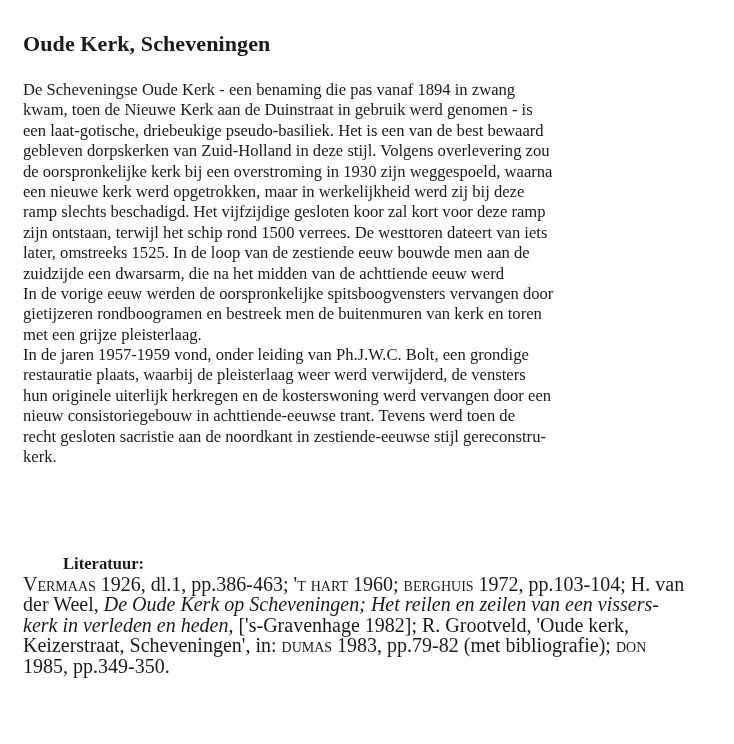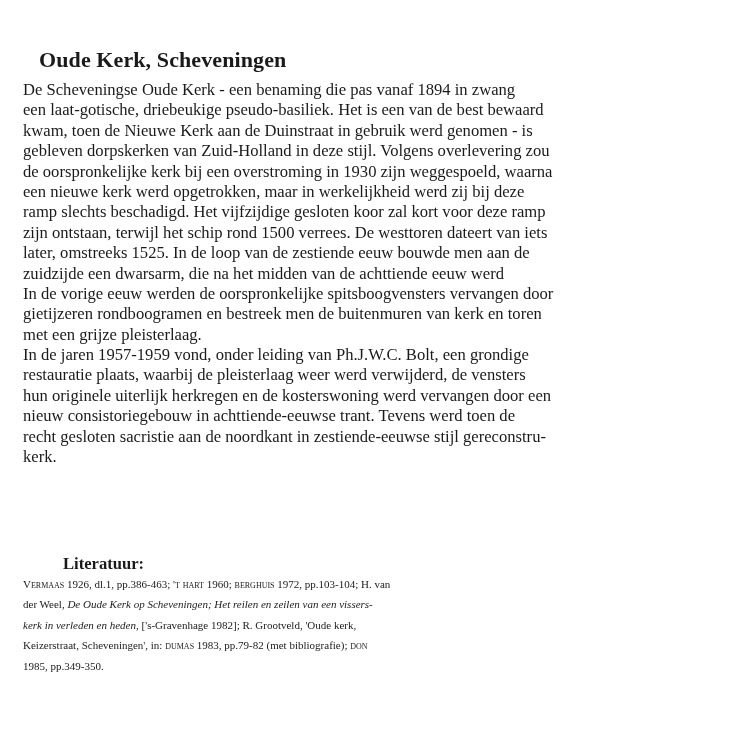--- a/index.html
+++ b/index.html
@@ -18,21 +18,21 @@
     .page {
       position: absolute;
       left: 23px;
       top: 0;
       width: 700px;
     }
     .title {
       position: absolute;
       top: 31px;
       left: 0;
-      margin: 16px;
+      margin: 0;
       font-size: 22px;
       font-weight: bold;
       letter-spacing: 0.1px;
       white-space: nowrap;
     }
     .body-text {
       position: absolute;
       top: 80px;
       left: 0;
       font-size: 16.6px;
@@ -50,41 +50,41 @@
       font-size: 16.6px;
       font-weight: bold;
       line-height: 20px;
       white-space: nowrap;
       margin-left: 40px;
     }
     .lit-text {
       position: absolute;
       top: 574px;
       left: 0;
-      font-size: 11px;
+      font-size: 20px;
       line-height: 20.4px;
     }
     .sc {
       font-variant: small-caps;
       text-transform: none;
     }
     .it {
       font-style: italic;
     }
   </style>
 </head>
 <body>
 
 <div class="page">
   <h1 class="title">Oude Kerk, Scheveningen</h1>
 
   <div class="body-text">
     <span class="line">De Scheveningse Oude Kerk - een benaming die pas vanaf 1894 in zwang</span>
+    <span class="line">kwam, toen de Nieuwe Kerk aan de Duinstraat in gebruik werd genomen - is</span>
     <span class="line">een laat-gotische, driebeukige pseudo-basiliek. Het is een van de best bewaard</span>
-    <span class="line">kwam, toen de Nieuwe Kerk aan de Duinstraat in gebruik werd genomen - is</span>
     <span class="line">gebleven dorpskerken van Zuid-Holland in deze stijl. Volgens overlevering zou</span>
     <span class="line">de oorspronkelijke kerk bij een overstroming in 1930 zijn weggespoeld, waarna</span>
     <span class="line">een nieuwe kerk werd opgetrokken, maar in werkelijkheid werd zij bij deze</span>
     <span class="line">ramp slechts beschadigd. Het vijfzijdige gesloten koor zal kort voor deze ramp</span>
     <span class="line">zijn ontstaan, terwijl het schip rond 1500 verrees. De westtoren dateert van iets</span>
     <span class="line">later, omstreeks 1525. In de loop van de zestiende eeuw bouwde men aan de</span>
     <span class="line">zuidzijde een dwarsarm, die na het midden van de achttiende eeuw werd</span>
     <span class="line">In de vorige eeuw werden de oorspronkelijke spitsboogvensters vervangen door</span>
     <span class="line">gietijzeren rondboogramen en bestreek men de buitenmuren van kerk en toren</span>
     <span class="line">met een grijze pleisterlaag.</span>

